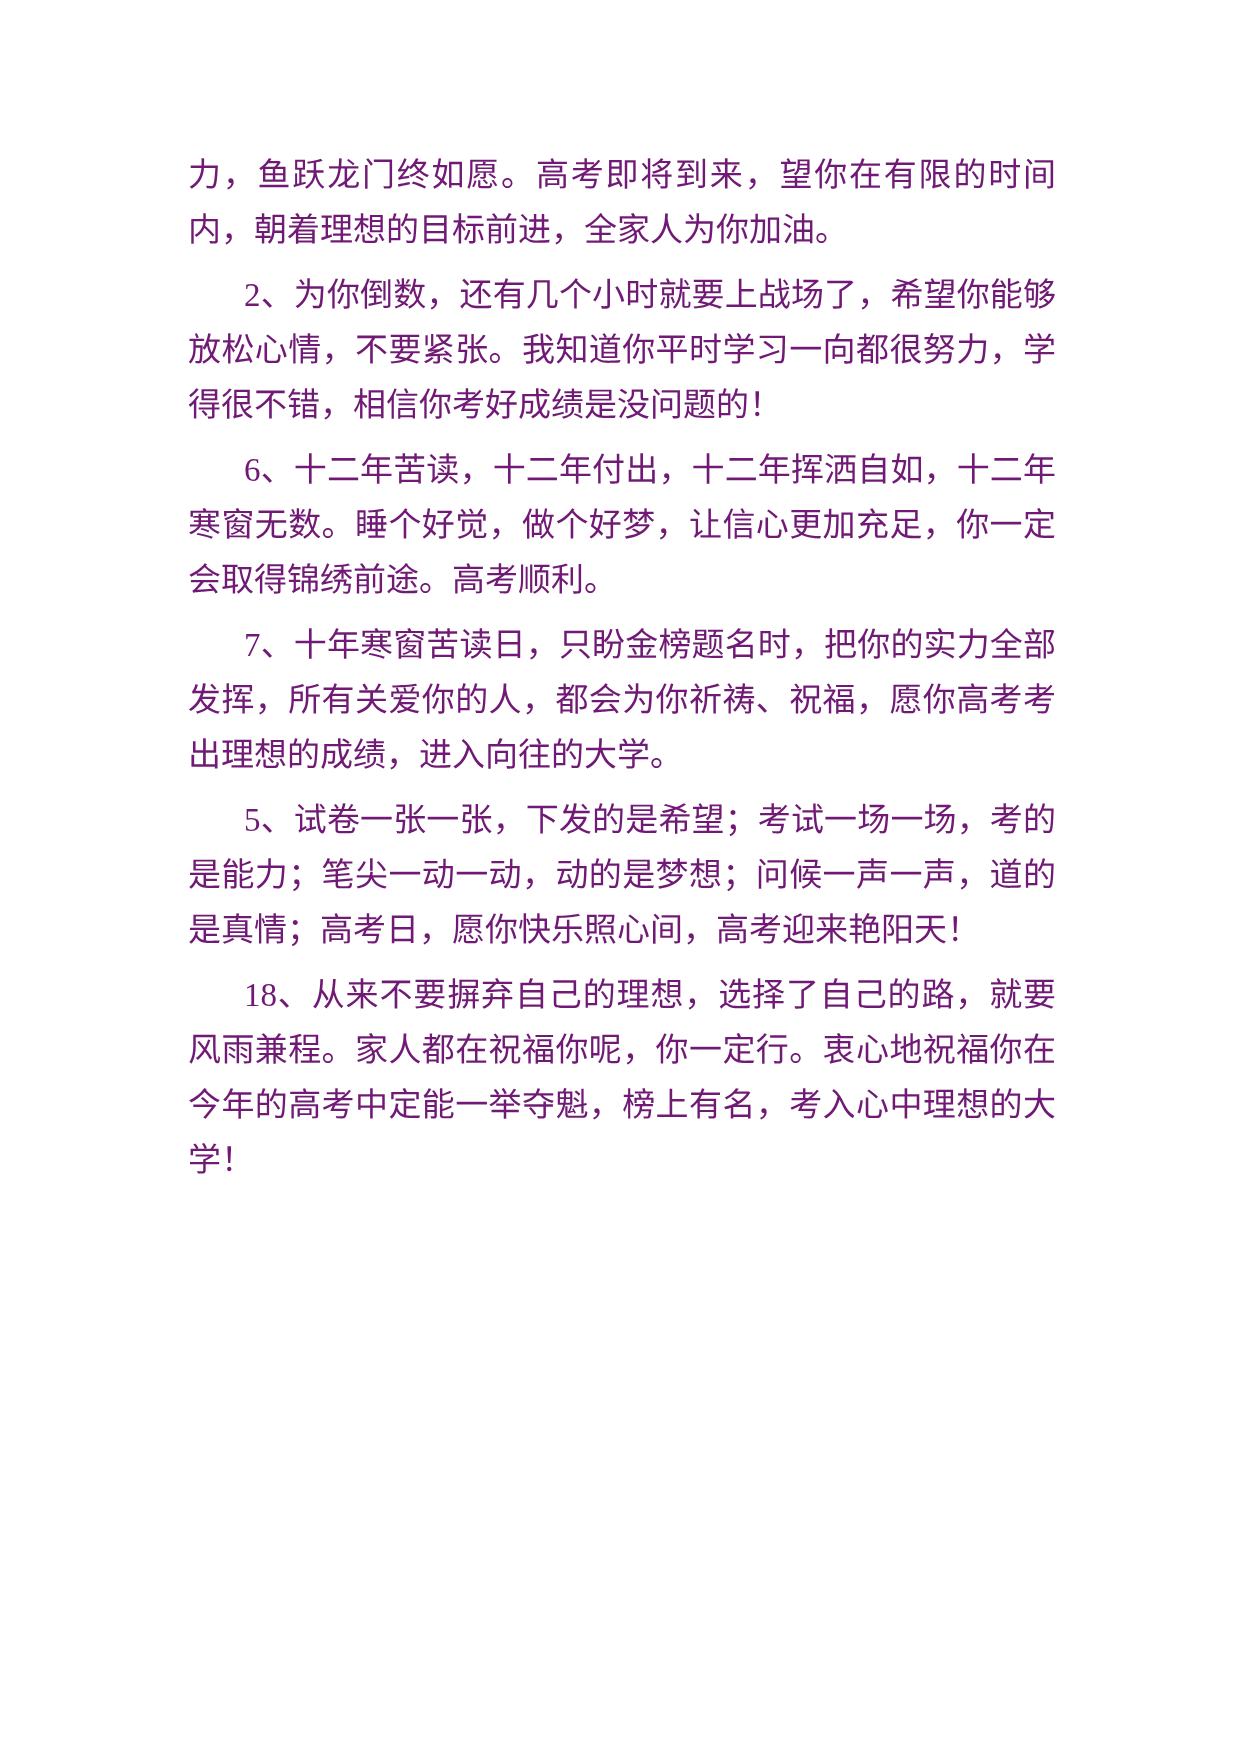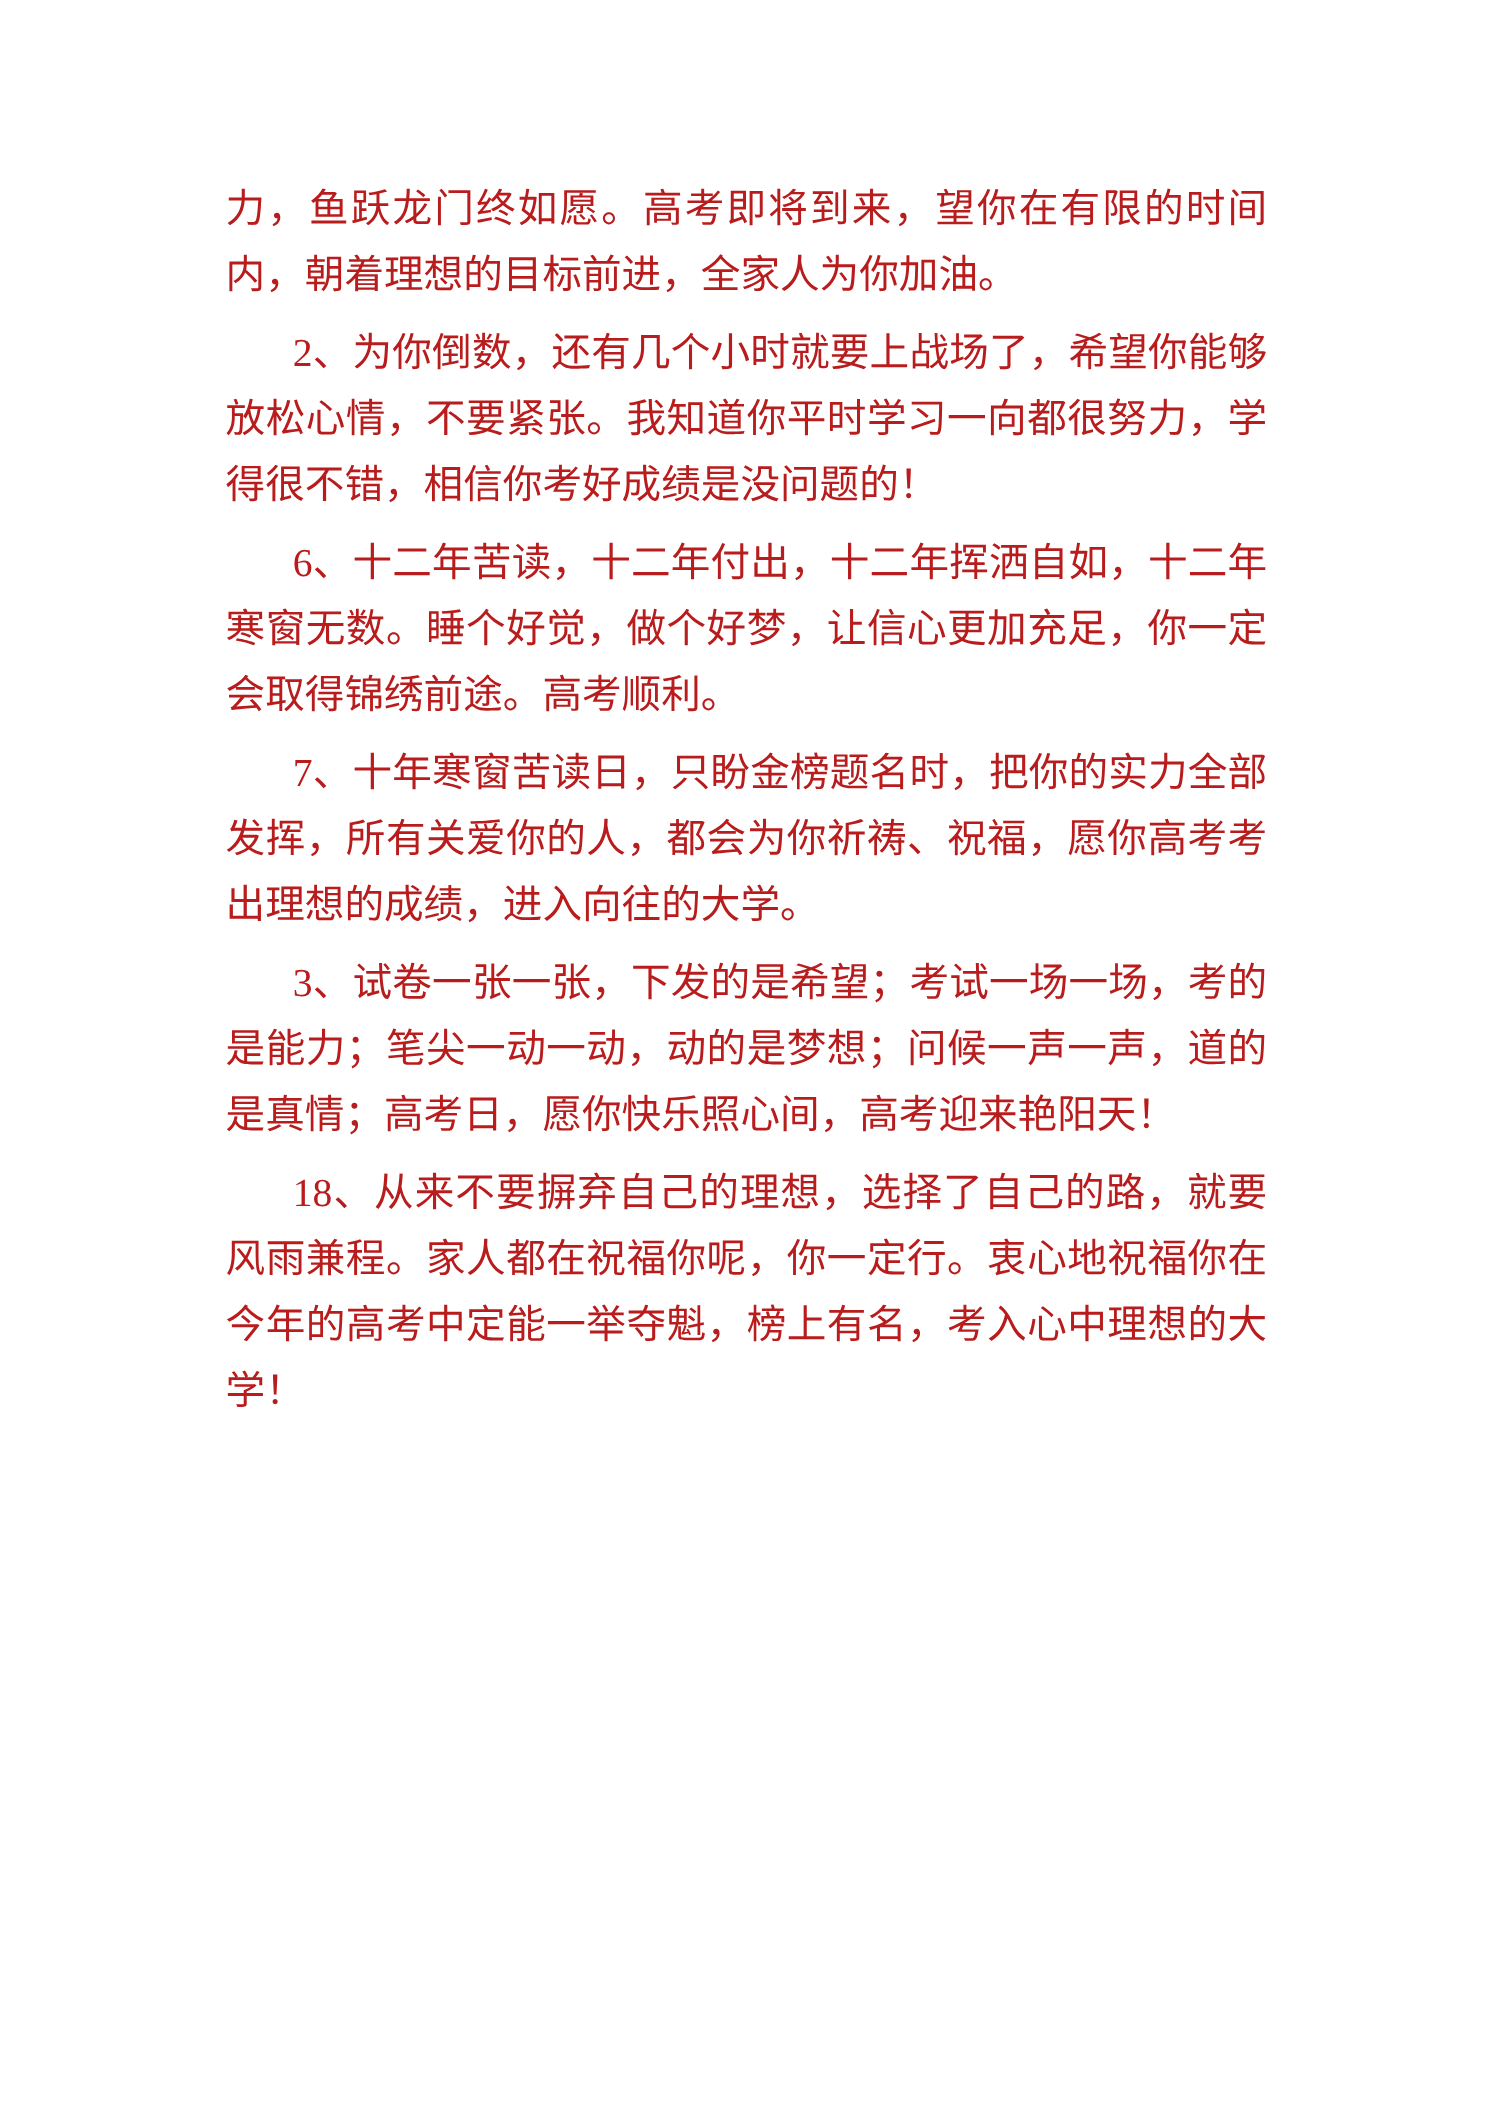--- a/index.html
+++ b/index.html
@@ -14,21 +14,21 @@
     margin: 0 auto;
     background: #ffffff;
     overflow: hidden;
     box-sizing: border-box;
     padding: 148px 185px 0 188px;
   }
   .doc-body {
     font-family: "Liberation Serif", "DejaVu Serif", serif;
     font-size: 33px;
     line-height: 55px;
-    color: #b91c1c;
+    color: #701a75;
     text-align: justify;
     text-justify: inter-ideograph;
   }
   .doc-body p {
     margin: 0 0 10px 0;
     word-break: break-all;
     overflow-wrap: break-word;
   }
   .doc-body p.indented {
     text-indent: 56px;
@@ -36,16 +36,16 @@
 </style>
 </head>
 <body>
 
 <div class="page">
   <div class="doc-body">
     <p>力，鱼跃龙门终如愿。高考即将到来，望你在有限的时间内，朝着理想的目标前进，全家人为你加油。</p>
     <p class="indented">2、为你倒数，还有几个小时就要上战场了，希望你能够放松心情，不要紧张。我知道你平时学习一向都很努力，学得很不错，相信你考好成绩是没问题的！</p>
     <p class="indented">6、十二年苦读，十二年付出，十二年挥洒自如，十二年寒窗无数。睡个好觉，做个好梦，让信心更加充足，你一定会取得锦绣前途。高考顺利。</p>
     <p class="indented">7、十年寒窗苦读日，只盼金榜题名时，把你的实力全部发挥，所有关爱你的人，都会为你祈祷、祝福，愿你高考考出理想的成绩，进入向往的大学。</p>
-    <p class="indented">3、试卷一张一张，下发的是希望；考试一场一场，考的是能力；笔尖一动一动，动的是梦想；问候一声一声，道的是真情；高考日，愿你快乐照心间，高考迎来艳阳天！</p>
+    <p class="indented">5、试卷一张一张，下发的是希望；考试一场一场，考的是能力；笔尖一动一动，动的是梦想；问候一声一声，道的是真情；高考日，愿你快乐照心间，高考迎来艳阳天！</p>
     <p class="indented">18、从来不要摒弃自己的理想，选择了自己的路，就要风雨兼程。家人都在祝福你呢，你一定行。衷心地祝福你在今年的高考中定能一举夺魁，榜上有名，考入心中理想的大学！</p>
   </div>
 </div>
 
 </body></html>

